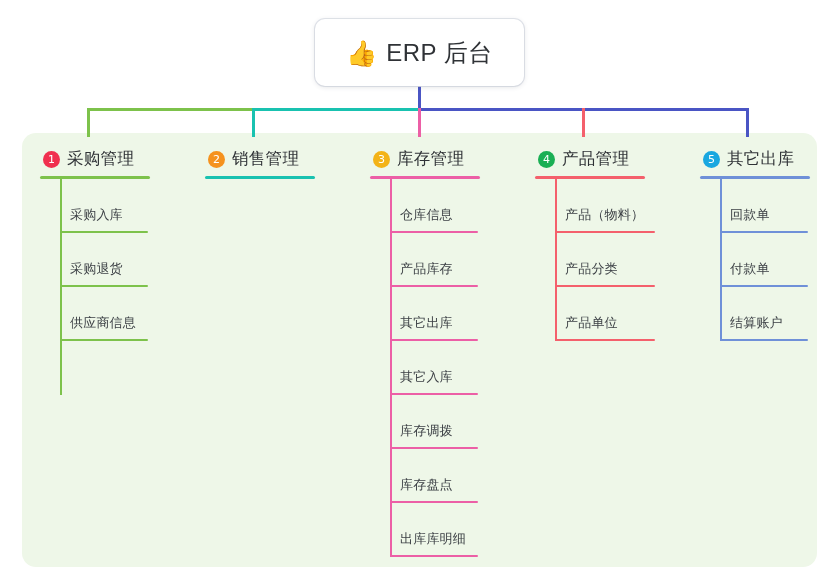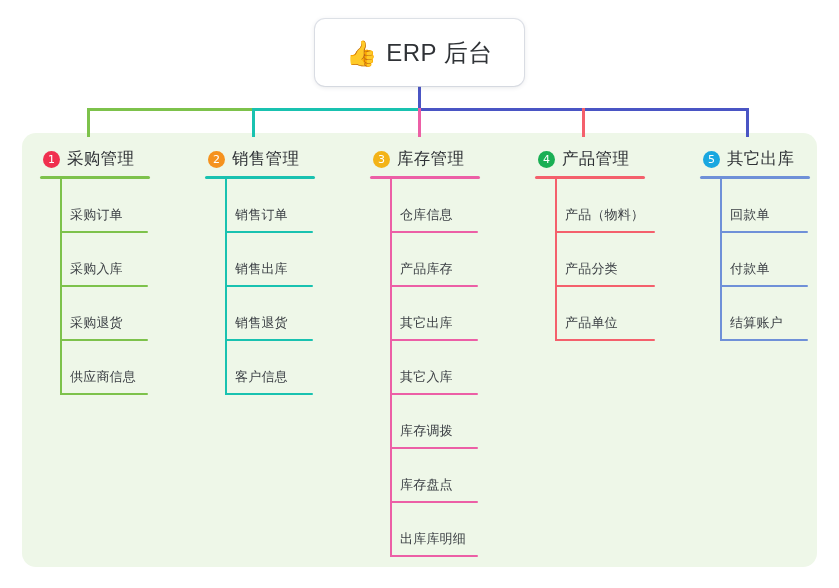--- a/index.html
+++ b/index.html
@@ -162,62 +162,39 @@
   <div id="branch-layer">
       <div class="branch" style="left: 40px; width: 148px;">
         <div class="branch-head">
           <span class="badge" style="background: rgb(240, 48, 79);">1</span>
           <span class="branch-title">采购管理</span>
         </div>
         <div class="head-rule" style="width: 110px; background: rgb(125, 194, 75);"></div>
         <div class="items" style="height: 216px;">
           <div class="spine" style="height: 216px; background: rgb(125, 194, 75);"></div>
           <div class="item">
-            <span class="item-label">采购订单</span>
-            <div class="item-rule" style="width: 88px; background: rgb(125, 194, 75);"></div>
-          </div>
-          <div class="item">
             <span class="item-label">采购入库</span>
             <div class="item-rule" style="width: 88px; background: rgb(125, 194, 75);"></div>
           </div>
           <div class="item">
             <span class="item-label">采购退货</span>
             <div class="item-rule" style="width: 88px; background: rgb(125, 194, 75);"></div>
           </div>
           <div class="item">
             <span class="item-label">供应商信息</span>
             <div class="item-rule" style="width: 88px; background: rgb(125, 194, 75);"></div>
           </div>
         </div>
       </div>
       <div class="branch" style="left: 205px; width: 148px;">
         <div class="branch-head">
           <span class="badge" style="background: rgb(245, 146, 30);">2</span>
           <span class="branch-title">销售管理</span>
         </div>
         <div class="head-rule" style="width: 110px; background: rgb(25, 194, 176);"></div>
-        <div class="items" style="height: 216px;">
-          <div class="spine" style="height: 216px; background: rgb(25, 194, 176);"></div>
-          <div class="item">
-            <span class="item-label">销售订单</span>
-            <div class="item-rule" style="width: 88px; background: rgb(25, 194, 176);"></div>
-          </div>
-          <div class="item">
-            <span class="item-label">销售出库</span>
-            <div class="item-rule" style="width: 88px; background: rgb(25, 194, 176);"></div>
-          </div>
-          <div class="item">
-            <span class="item-label">销售退货</span>
-            <div class="item-rule" style="width: 88px; background: rgb(25, 194, 176);"></div>
-          </div>
-          <div class="item">
-            <span class="item-label">客户信息</span>
-            <div class="item-rule" style="width: 88px; background: rgb(25, 194, 176);"></div>
-          </div>
-        </div>
       </div>
       <div class="branch" style="left: 370px; width: 148px;">
         <div class="branch-head">
           <span class="badge" style="background: rgb(243, 179, 23);">3</span>
           <span class="branch-title">库存管理</span>
         </div>
         <div class="head-rule" style="width: 110px; background: rgb(236, 95, 166);"></div>
         <div class="items" style="height: 444px;">
           <div class="spine" style="height: 378px; background: rgb(236, 95, 166);"></div>
           <div class="item">

